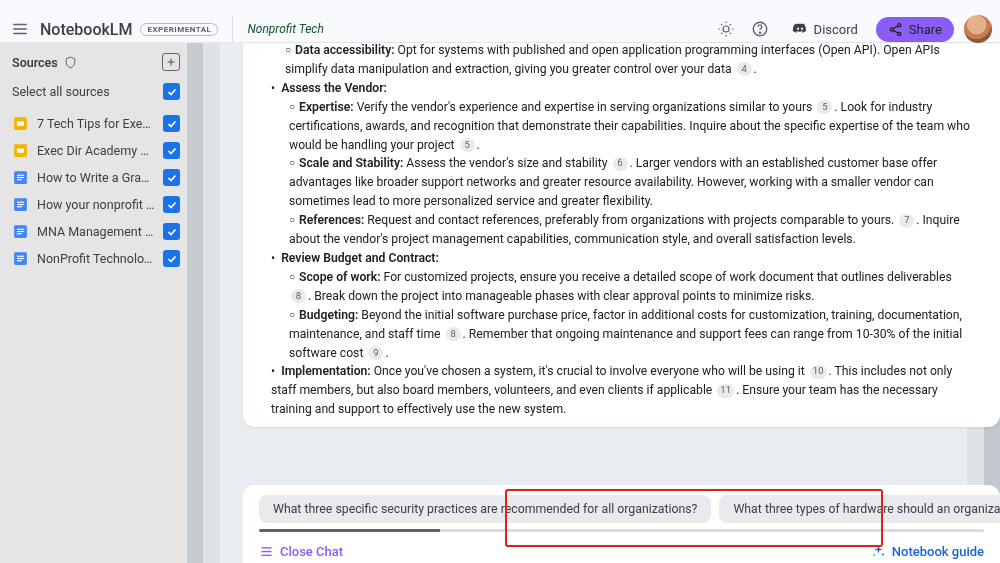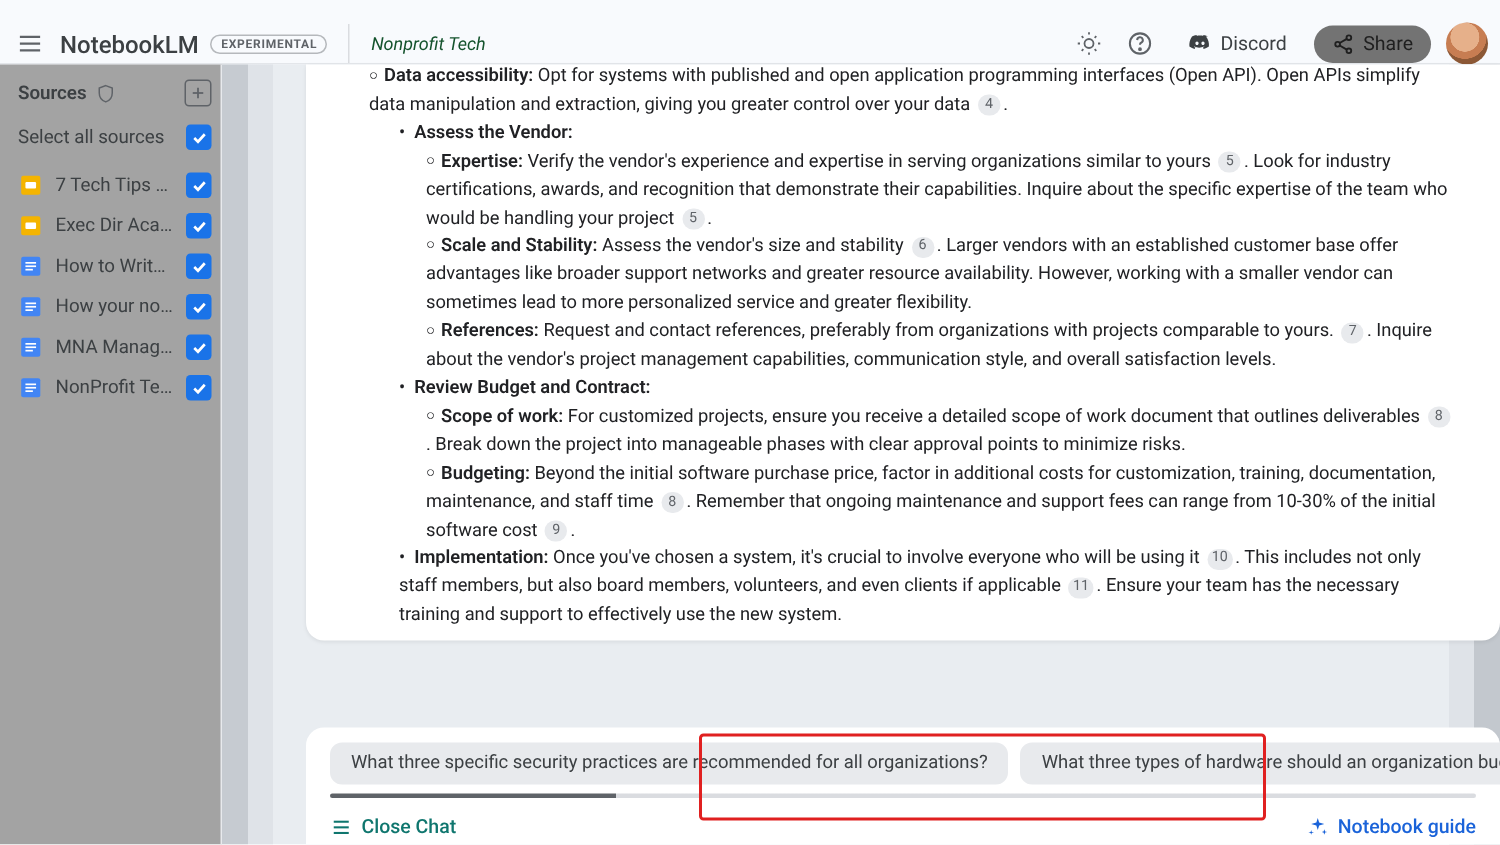--- a/index.html
+++ b/index.html
@@ -36,31 +36,31 @@
   .iconbtn {
     width: 28px; height: 28px; display:flex; align-items:center; justify-content:center;
     color:#5f6368; border-radius:50%; cursor:pointer;
   }
   .discord-pill, .share-pill {
     display:flex; align-items:center; gap:6px;
     border-radius: 18px; padding: 5px 12px;
     font-size: 13px; color:#1f1f1f; cursor:pointer;
   }
   .discord-pill { background:transparent; color:#3c4043;}
-  .share-pill { background:#737373;align-items:center; }
+  .share-pill { background:#8b5cf6;align-items:center; }
   .avatar {
     width:28px; height:28px; border-radius:50%;
     background: radial-gradient(circle at 45% 35%, #e6b08a 0 40%, #c77d52 41% 60%, #8c5836 61% 100%);
     margin-left:4px;
   }
 
   
   .layout { display:flex; height: calc(100% - 43px); }
   .sidebar {
-    width: 148px; background:#a3a3a3; border-right:1px solid #e8eaed;
+    width: 187px; background:#e5e5e5; border-right:1px solid #e8eaed;
     padding: 10px 6px 0 12px;
     font-size: 12.5px;
   }
   .src-head {
     display:flex; align-items:center; gap:6px; font-weight:600; color:#3c4043;
     margin-bottom: 12px;
   }
   .src-head .add { margin-left:auto; width:18px; height:18px; border:1.3px solid #5f6368; border-radius:3px; display:flex; align-items:center; justify-content:center; font-size:14px; color:#5f6368; cursor:pointer;}
   .select-all { display:flex; align-items:center; color:#3c4043; margin-bottom:10px;}
   .src-item { display:flex; align-items:center; gap:8px; padding:5px 0; color:#3c4043;}
@@ -82,21 +82,21 @@
     background: linear-gradient(90deg, #c6cbd1 0 2%, #dfe3e8 2% 4%, transparent 4% 96%, #dfe3e8 96% 98%, #c3c8ce 98% 100%);
   }
   .content-card {
     position:absolute; left:56px; top:0; right:0; bottom:136px;
     background:#fff; border-radius:0 0 12px 12px;
     box-shadow: 0 1px 3px rgba(0,0,0,.08);
     padding: 4px 30px 14px 24px;
     overflow:hidden;
   }
   .response { font-size:12.2px; line-height:1.55; color:#202124;}
-  ul.bul { list-style:none; padding-left:4px;margin-left:34px;}
+  ul.bul { list-style:none; padding-left:4px;}
   ul.bul > li::before{ content:"•"; margin-right:6px;}
   ul.sub { list-style:none; padding-left:18px;}
   ul.sub > li::before{ content:"○"; font-size:10px; margin-right:4px; position:relative; top:-1px;}
   .b { font-weight:600;}
   .cite {
     display:inline-flex; align-items:center; justify-content:center;
     min-width:15px; height:14px; padding:0 3px;
     background:#e8eaed; color:#5f6368; font-size:9.5px;
     border-radius:7px; margin:0 2px; position:relative; top:-1px;
   }
@@ -111,21 +111,21 @@
     display:flex; gap:8px; padding:10px 16px 2px 16px; overflow:hidden;
   }
   .sugg {
     background:#e8eaed; color:#3c4043; font-size:12.3px;
     padding:7px 14px; border-radius:8px; white-space:nowrap;
   }
   .track { height:3px; margin:4px 16px 0 16px; background:linear-gradient(90deg,#5f6368 0 25%, #dadce0 25% 100%); border-radius:2px;}
   .input-row {
     display:flex; align-items:center; padding:12px 16px 4px 16px;
   }
-  .close-chat { display:flex; align-items:center; gap:6px; color:#0f766e; font-size:13px; font-weight:500;}
+  .close-chat { display:flex; align-items:center; gap:6px; color:#8b5cf6; font-size:13px; font-weight:500;}
   .chatbox {
     margin-left:58px; display:flex; align-items:center;
     height:42px; border-radius:22px;
     background:linear-gradient(90deg,#ebedf0 0 18%, #f8f9fa 18% 100%);
     border:1px solid #e3e6ea;
     position:relative;
     width:360px;
   }
   .redbox {
     position:absolute; left:318px; bottom:16px;

